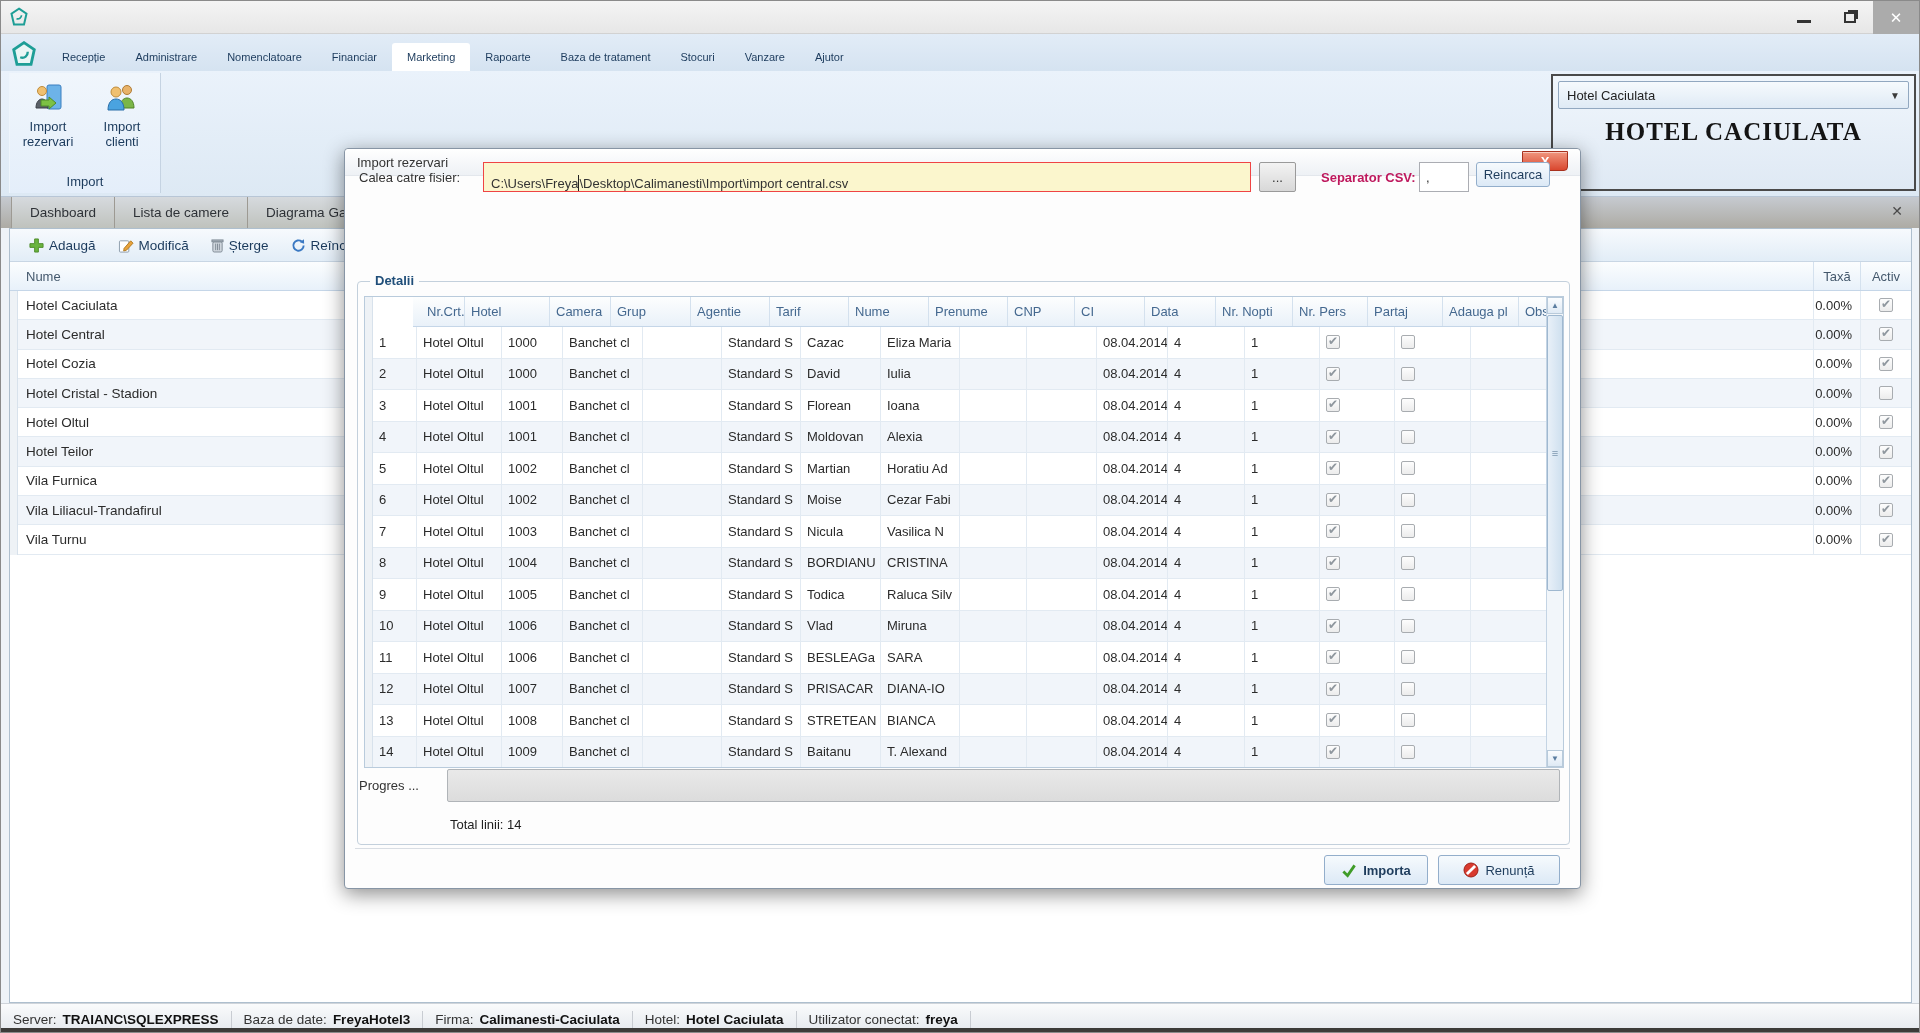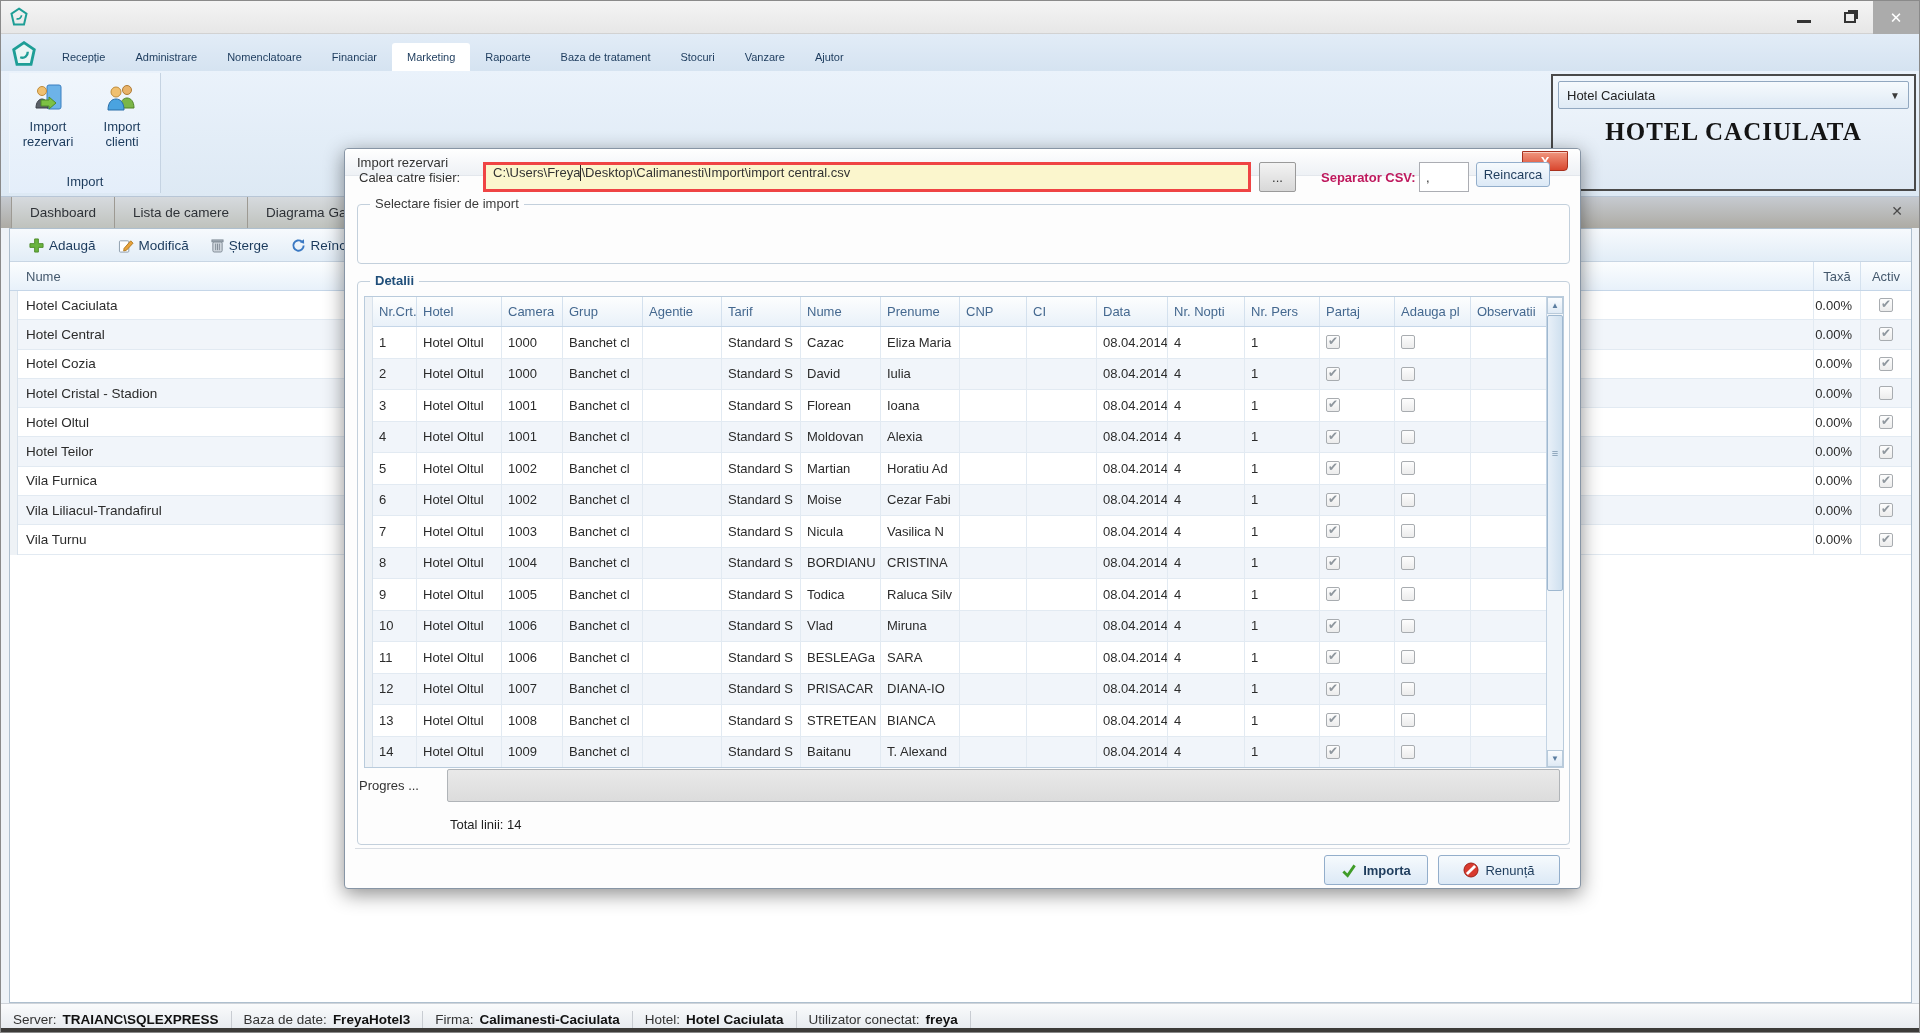--- a/index.html
+++ b/index.html
@@ -76,32 +76,32 @@
   .dlg-titlebar{position:relative;height:27px;background:linear-gradient(#ffffff,#eef1f5);border-bottom:1px solid #e3e7ec;border-radius:4px 4px 0 0;}
   .dlg-title{position:absolute;left:12px;top:6px;color:#333;font-size:13px;}
   .dlg-close{position:absolute;right:12px;top:2px;width:46px;height:20px;background:linear-gradient(#ef9а7f,#d9472f);background:linear-gradient(#f0967e,#d9472f);border:1px solid #a8311e;border-radius:0 0 4px 4px;color:#fff;font-weight:bold;font-size:13px;display:flex;align-items:center;justify-content:center;box-shadow:inset 0 1px 0 rgba(255,255,255,.5);}
 
   .groupbox{position:absolute;border:1px solid #c3d0dc;border-radius:4px;}
   .legend{position:absolute;top:-9px;left:12px;background:#fdfdfd;padding:0 5px;color:#3a3a3a;font-size:13px;}
   .legend.blue{color:#1f4e79;font-weight:bold;}
 
   .grp-file{left:12px;top:55px;width:1213px;height:60px;}
   .lbl-path{position:absolute;left:14px;top:21px;color:#333;}
-  .path-input{position:absolute;left:138px;top:13px;width:768px;height:30px;background:#fbf6cd;border:3px solid #ef4444;display:flex;align-items:flex-start;padding:0 7px;color:#333;white-space:nowrap;overflow:hidden;}
+  .path-input{position:absolute;left:138px;top:13px;width:768px;height:30px;background:#fbf6cd;border:1px solid #ef4444;display:flex;align-items:flex-end;padding:0 7px;color:#333;white-space:nowrap;overflow:hidden;}
   .caret{display:inline-block;width:1px;height:16px;background:#222;margin:0 0px;}
   .btn-browse{position:absolute;left:914px;top:13px;width:37px;height:30px;background:linear-gradient(#f3f3f3,#d8d8d8);border:1px solid #9a9a9a;border-radius:2px;display:flex;align-items:center;justify-content:center;color:#333;}
   .lbl-sep{position:absolute;left:976px;top:21px;color:#be185d;font-weight:bold;}
   .sep-input{position:absolute;left:1074px;top:13px;width:50px;height:30px;background:#fff;border:1px solid #abadb3;display:flex;align-items:center;padding:0 6px;color:#333;}
   .btn-blue{background:linear-gradient(#f6fafd,#dce9f6);border:1px solid #93aecb;border-radius:3px;color:#1e3c5c;display:flex;align-items:center;justify-content:center;gap:6px;}
   .btn-reload{position:absolute;left:1131px;top:13px;width:74px;height:25px;}
 
   .grp-details{left:12px;top:132px;width:1213px;height:564px;}
   .dlg-table{position:absolute;left:6px;top:14px;width:1200px;height:472px;border:1px solid #b9cbdc;background:#fff;overflow:hidden;}
   .dlg-table::before{content:"";position:absolute;left:0;top:0;bottom:0;width:7px;background:#eef2f6;border-right:1px solid #d8e2ec;z-index:3;}
-  .dlg-head{display:flex;height:30px;background:linear-gradient(#fdfefe,#e9f1f9);border-bottom:1px solid #c5d6e8;color:var(--hdrblue);padding-left:8px;padding-right:17px;position:relative;z-index:1;}
+  .dlg-head{display:flex;height:30px;background:linear-gradient(#fdfefe,#e9f1f9);border-bottom:1px solid #c5d6e8;color:var(--hdrblue);padding-left:8px;padding-right:17px;position:relative;z-index:1;margin-left:48px;}
   .dlg-row{display:flex;height:31.5px;border-bottom:1px solid var(--rowline);padding-left:8px;padding-right:17px;background:#fff;}
   .dlg-body .dlg-row:nth-child(even){background:var(--stripe);}
   .dlg-head>div,.dlg-row>div{display:flex;align-items:center;padding:0 6px;border-right:1px solid var(--rowline);white-space:nowrap;overflow:hidden;}
   .dlg-head>div{border-right:1px solid #d4e1ee;}
   .dlg-head>div:nth-child(1),.dlg-row>div:nth-child(1){width:44px;}
   .dlg-head>div:nth-child(2),.dlg-row>div:nth-child(2){width:85px;}
   .dlg-head>div:nth-child(3),.dlg-row>div:nth-child(3){width:61px;}
   .dlg-head>div:nth-child(4),.dlg-row>div:nth-child(4){width:80px;}
   .dlg-head>div:nth-child(5),.dlg-row>div:nth-child(5){width:79px;}
   .dlg-head>div:nth-child(6),.dlg-row>div:nth-child(6){width:79px;}
@@ -332,23 +332,20 @@
       </div>
       </div>
   </div>
 
   <div class="dialog">
     <div class="dlg-titlebar">
       <div class="dlg-title">Import rezervari</div>
       <div class="dlg-close">X</div>
     </div>
 
-    <div class="groupbox grp-file">
-      <div class="legend">Selectare fisier de import</div>
-    </div>
     <div class="lbl-path">Calea catre fisier:</div>
     <div class="path-input">
         <span>C:\Users\Freya</span>
         <span class="caret"></span>
         <span>\Desktop\Calimanesti\Import\import central.csv</span>
       </div>
     <div class="btn-browse">...</div>
     <div class="lbl-sep">Separator CSV:</div>
     <div class="sep-input">,</div>
     <div class="btn-blue btn-reload">Reincarca</div>

